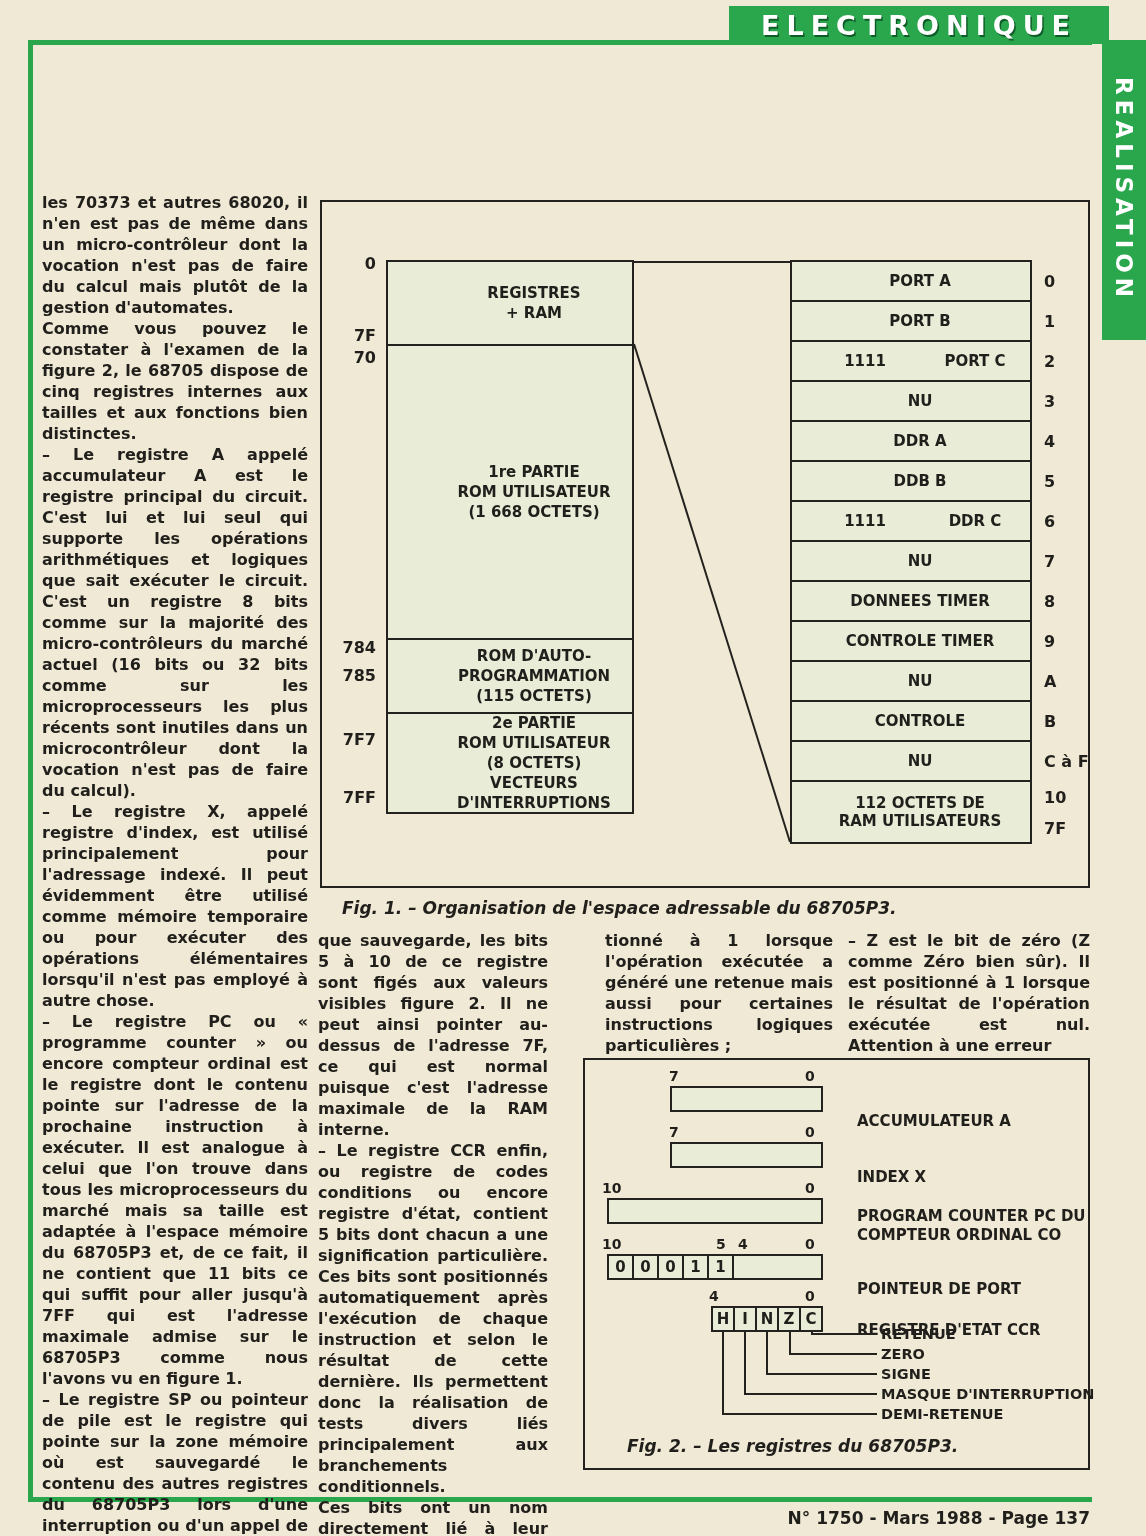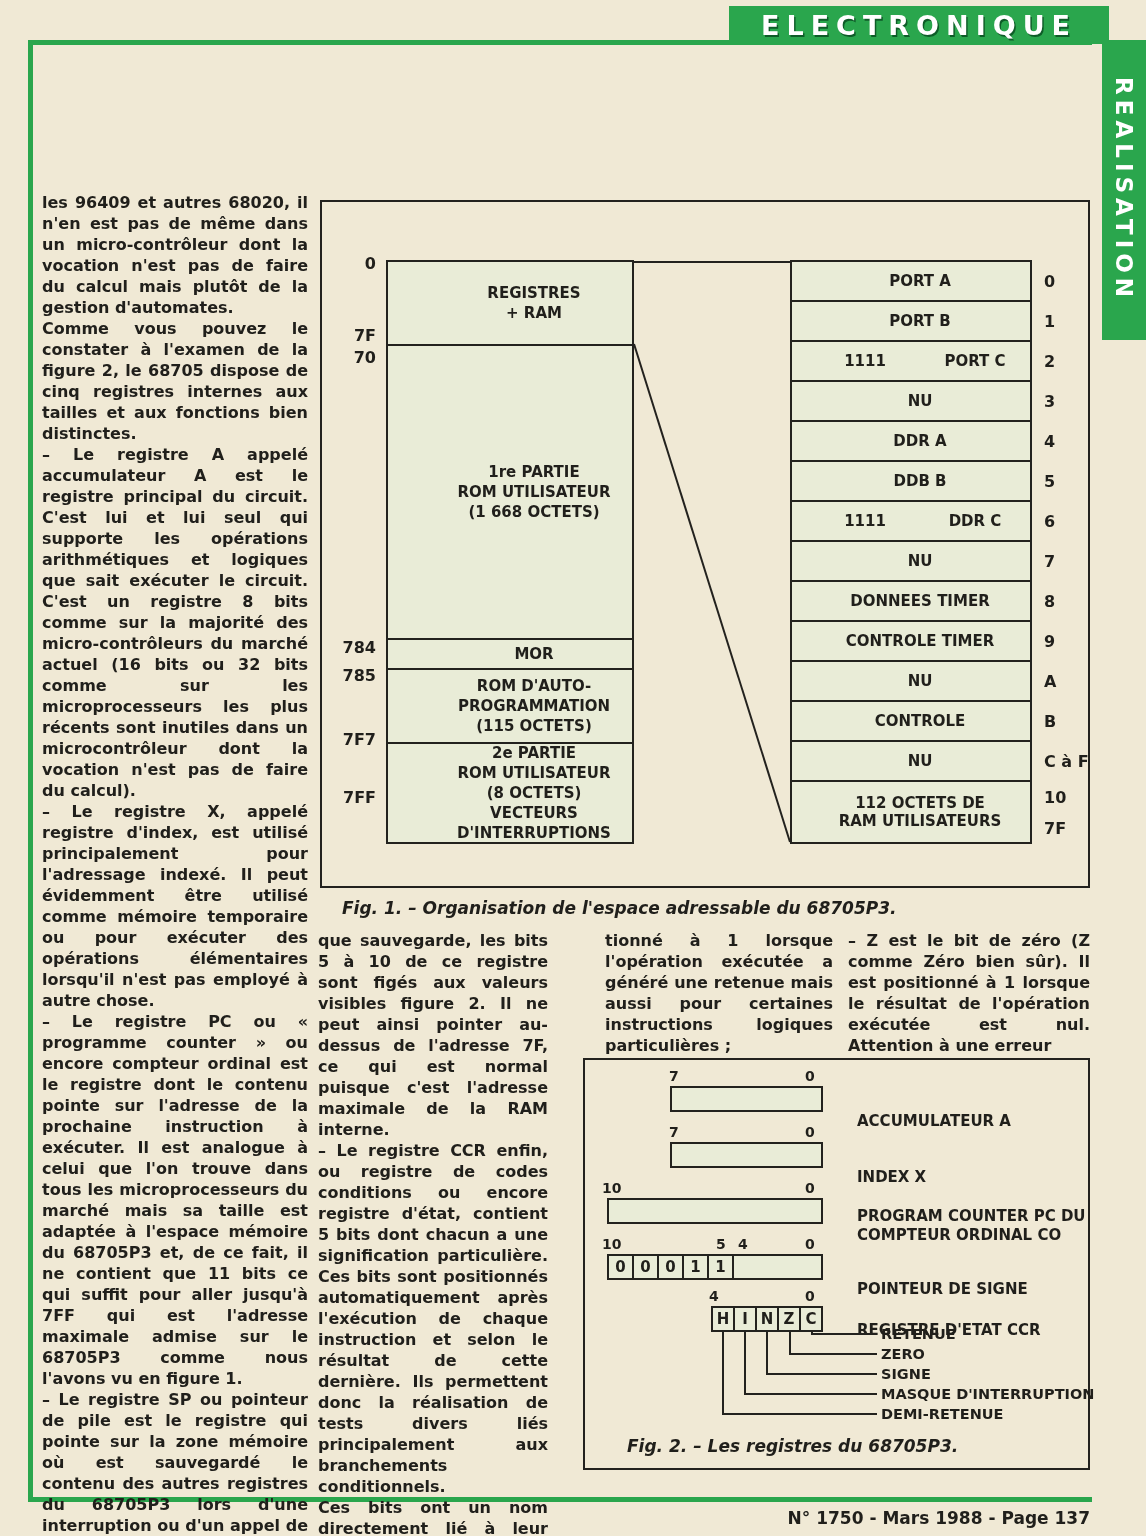--- a/index.html
+++ b/index.html
@@ -57,21 +57,21 @@
   <div class="abs gr" style="left:28px;top:1497px;width:1064px;height:5px;"></div>
 
   <div class="abs gr banner">
     <span>ELECTRONIQUE</span>
   </div>
   <div class="abs gr sideband">
     <span>REALISATION</span>
   </div>
 
   <div class="abs textcol" style="left:42px;top:192px;width:266px;">
-    <p>les 96409 et autres 68020, il n'en est pas de même dans un micro-contrôleur dont la vocation n'est pas de faire du calcul mais plutôt de la gestion d'automates.</p>
+    <p>les 70373 et autres 68020, il n'en est pas de même dans un micro-contrôleur dont la vocation n'est pas de faire du calcul mais plutôt de la gestion d'automates.</p>
     <p>Comme vous pouvez le constater à l'examen de la figure 2, le 68705 dispose de cinq registres internes aux tailles et aux fonctions bien distinctes.</p>
     <p>– Le registre A appelé accumulateur A est le registre principal du circuit. C'est lui et lui seul qui supporte les opérations arithmétiques et logiques que sait exécuter le circuit. C'est un registre 8 bits comme sur la majorité des micro-contrôleurs du marché actuel (16 bits ou 32 bits comme sur les microprocesseurs les plus récents sont inutiles dans un microcontrôleur dont la vocation n'est pas de faire du calcul).</p>
     <p>– Le registre X, appelé registre d'index, est utilisé principalement pour l'adressage indexé. Il peut évidemment être utilisé comme mémoire temporaire ou pour exécuter des opérations élémentaires lorsqu'il n'est pas employé à autre chose.</p>
     <p>– Le registre PC ou « programme counter » ou encore compteur ordinal est le registre dont le contenu pointe sur l'adresse de la prochaine instruction à exécuter. Il est analogue à celui que l'on trouve dans tous les microprocesseurs du marché mais sa taille est adaptée à l'espace mémoire du 68705P3 et, de ce fait, il ne contient que 11 bits ce qui suffit pour aller jusqu'à 7FF qui est l'adresse maximale admise sur le 68705P3 comme nous l'avons vu en figure 1.</p>
     <p>– Le registre SP ou pointeur de pile est le registre qui pointe sur la zone mémoire où est sauvegardé le contenu des autres registres du 68705P3 lors d'une interruption ou d'un appel de sous-programme. Comme cette zone est forcément de la mémoire vive et que le pointeur de pile voit son contenu diminuer à cha-</p>
   </div>
 
   <div class="abs figbox" style="left:320px;top:200px;width:770px;height:688px;">
 
     <span class="addrL" style="top:52px;">0</span>
@@ -81,21 +81,20 @@
     <span class="addrL" style="top:464px;">785</span>
     <span class="addrL" style="top:528px;">7F7</span>
     <span class="addrL" style="top:586px;">7FF</span>
 
     <div class="abs" style="left:64px;top:58px;width:248px;">
       <div class="memblock first pre" style="height:86px;">REGISTRES
 + RAM</div>
       <div class="memblock pre" style="height:296px;">1re PARTIE
 ROM UTILISATEUR
 (1 668 OCTETS)</div>
-      <div class="memblock pre" style="height:32px;">MOR</div>
       <div class="memblock pre" style="height:76px;">ROM D'AUTO-
 PROGRAMMATION
 (115 OCTETS)</div>
       <div class="memblock pre" style="height:102px;">2e PARTIE
 ROM UTILISATEUR
 (8 OCTETS)
 VECTEURS D'INTERRUPTIONS</div>
     </div>
 
     <div class="abs" style="left:468px;top:58px;width:242px;">
@@ -205,21 +204,21 @@
     <span class="bit" style="left:153px;top:176px;">4</span>
     <span class="bit" style="left:220px;top:176px;">0</span>
     <div class="reg2box" style="left:22px;top:194px;width:216px;height:26px;">
       <span class="cell" style="width:25px;">0</span>
       <span class="cell" style="width:25px;">0</span>
       <span class="cell" style="width:25px;">0</span>
       <span class="cell" style="width:25px;">1</span>
       <span class="cell" style="width:25px;">1</span>
       <span class="cell last" style="flex:1;"></span>
     </div>
-    <span class="reg2label" style="left:272px;top:199px;">POINTEUR DE SIGNE</span>
+    <span class="reg2label" style="left:272px;top:199px;">POINTEUR DE PORT</span>
 
     <span class="bit" style="left:124px;top:228px;">4</span>
     <span class="bit" style="left:220px;top:228px;">0</span>
     <div class="reg2box" style="left:126px;top:246px;width:112px;height:26px;">
       <span class="cell" style="flex:1;">H</span>
       <span class="cell" style="flex:1;">I</span>
       <span class="cell" style="flex:1;">N</span>
       <span class="cell" style="flex:1;">Z</span>
       <span class="cell last" style="flex:1;">C</span>
     </div>

